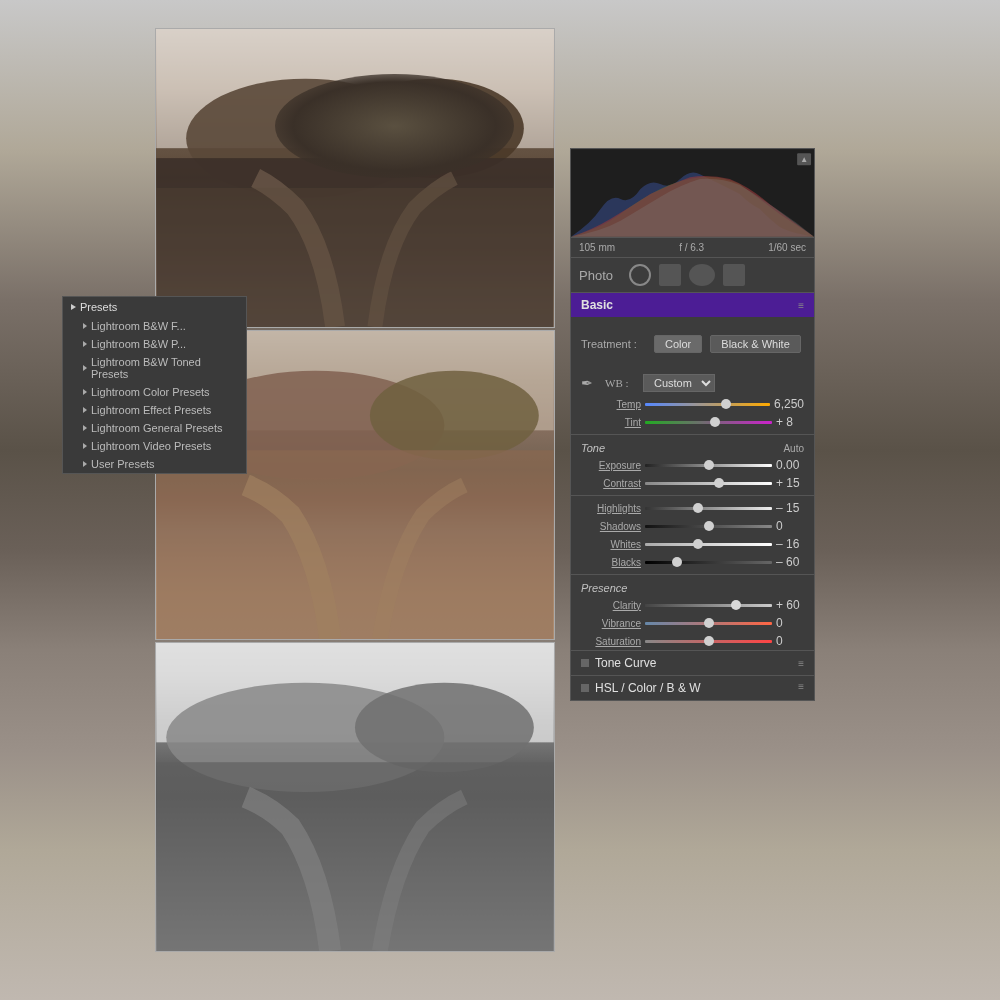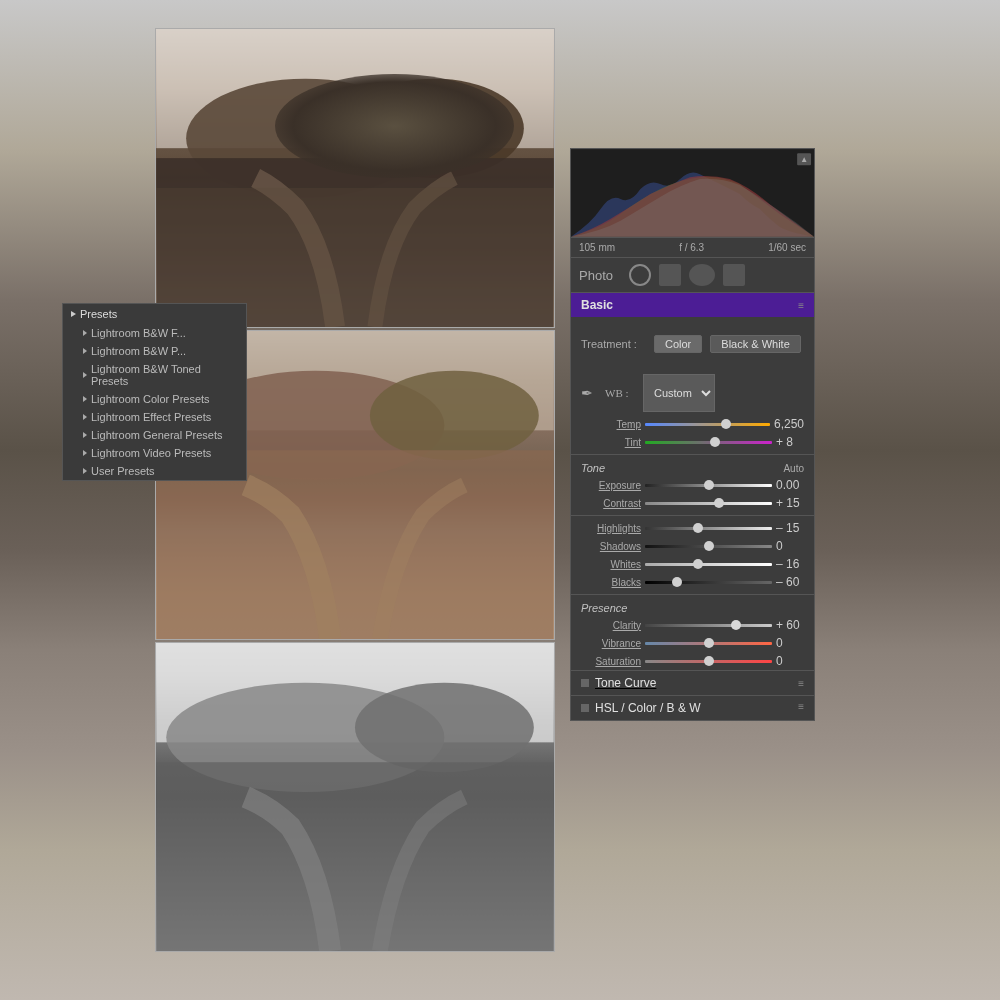--- a/index.html
+++ b/index.html
@@ -123,21 +123,21 @@
     .road-svg {
       position: absolute;
       top: 0; left: 0;
       width: 100%;
       height: 100%;
     }
 
     
     .presets-panel {
       position: absolute;
-      top: 303px;
+      top: 296px;
       left: 62px;
       width: 185px;
       background: #3a3a3a;
       border: 1px solid #555;
       z-index: 10;
       font-size: 11px;
       color: #ccc;
     }
     .presets-title {
       padding: 4px 8px;
@@ -304,21 +304,21 @@
     .wb-label {
       color: #aaa;
       font-size: 11px;
       min-width: 30px;
       font-family: Liberation Serif, serif;
     }
     .wb-select {
       background: #5a5a5a;
       border: 1px solid #666;
       color: #ddd;
-      padding: 11px 6px;
+      padding: 1px 6px;
       font-size: 11px;
       cursor: pointer;
     }
     .slider-group-title {
       display: flex;
       align-items: center;
       justify-content: space-between;
       padding: 4px 10px 2px;
     }
     .slider-group-label {
@@ -664,21 +664,21 @@
 
   <div class="slider-row">
     <span class="slider-label">Saturation</span>
     <div class="slider-track saturation-track">
       <div class="slider-thumb" style="left:50%;"></div>
     </div>
     <span class="slider-value">0</span>
   </div>
 
   <div class="tone-curve-header">
-    <div style="display:flex;align-items:center;gap:6px;text-decoration:underline;">
+    <div style="display:flex;align-items:center;gap:6px;">
       <span style="width:8px;height:8px;background:#666;display:inline-block;"></span>
       <span class="tone-curve-label">Tone Curve</span>
     </div>
     <span style="color:#888;font-size:10px;">≡</span>
   </div>
 
   <div class="hsl-header">
     <div style="display:flex;align-items:center;gap:6px;">
       <span style="width:8px;height:8px;background:#666;display:inline-block;"></span>
       <span class="hsl-label">HSL / Color / B &amp; W</span>

